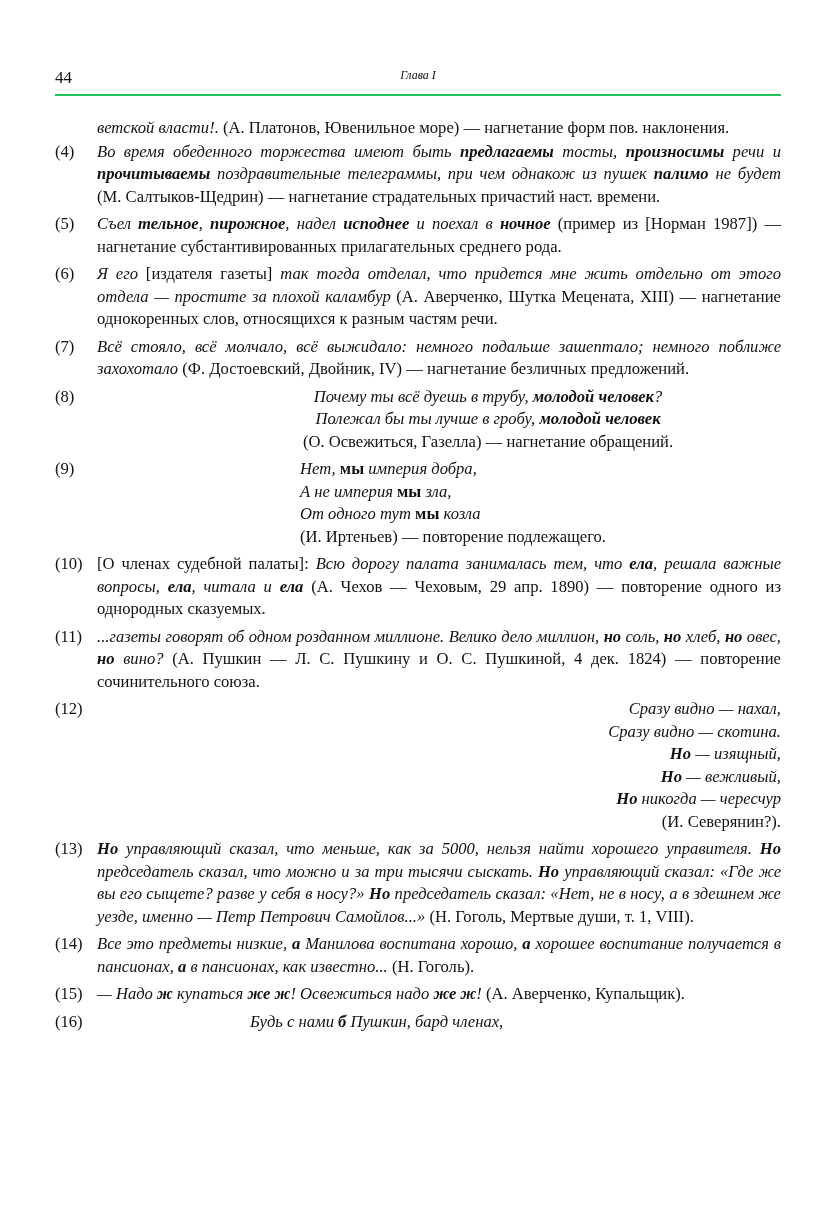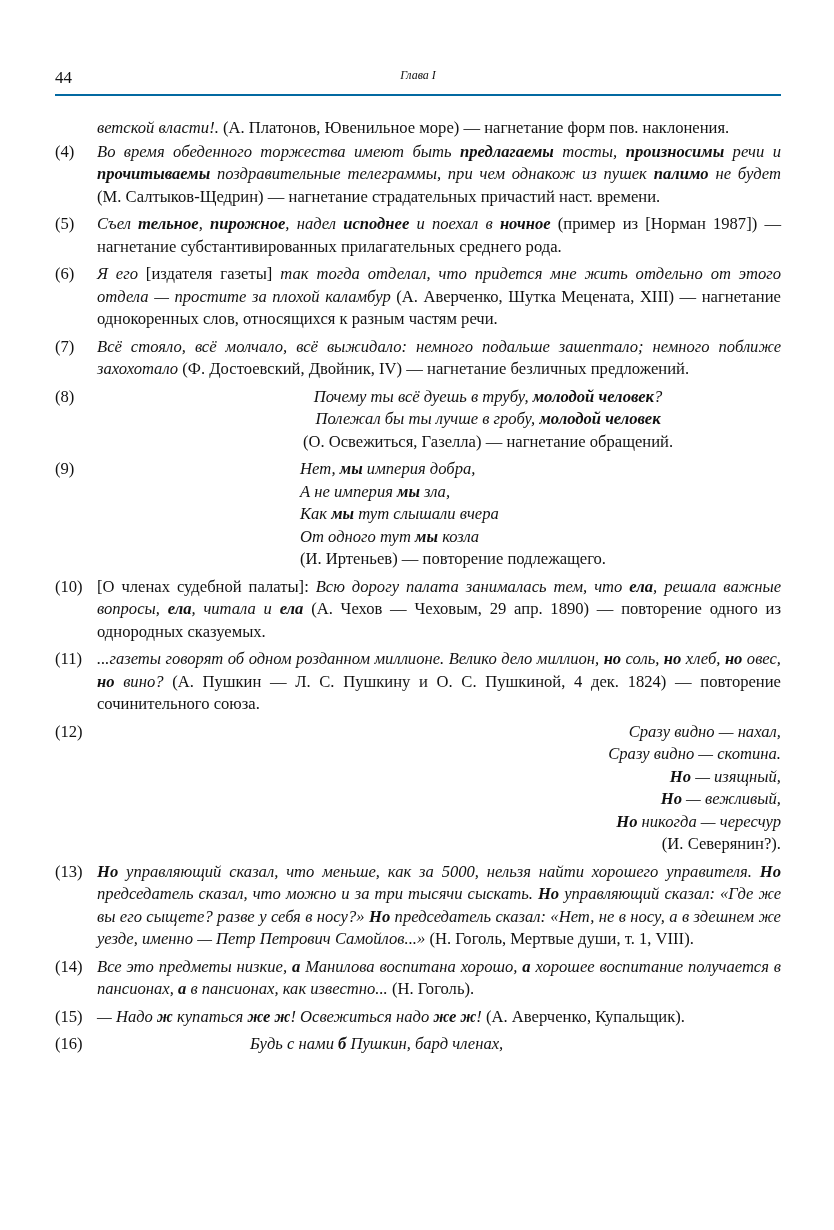--- a/index.html
+++ b/index.html
@@ -1,32 +1,32 @@
 <!DOCTYPE html>
 <html><head>
 <meta charset="utf-8">
 <style>
   html, body { margin: 0; padding: 0; background: #ffffff; }
   body { width: 834px; height: 1230px; position: relative; overflow: hidden;
          font-family: "Liberation Serif", "DejaVu Serif", serif; color: #111; }
   .header { position: absolute; left: 55px; top: 68px; width: 726px; height: 26px;
-            border-bottom: 2px solid #0369a1; }
+            border-bottom: 2px solid #22c55e; }
   .page-num { position: absolute; left: 0; top: 0; font-size: 17px; }
   .running-title { position: absolute; left: 0; right: 0; top: 0; text-align: center;
                    font-size: 12px; font-style: italic; }
   .body { position: absolute; left: 55px; top: 117px; width: 726px;
           font-size: 16.6px; line-height: 22.5px; }
   .para { position: relative; padding-left: 42px; text-align: justify; margin-bottom: 5px; }
   .para.cont { margin-bottom: 1px; }
   .num { position: absolute; left: 0; top: 0; font-style: normal; font-weight: normal; }
   .verse { padding-left: 0; margin-bottom: 5px; position: relative; }
   .verse .lines { text-align: left; }
   .verse .line { white-space: nowrap; }
   .i { font-style: italic; }
-  .b { font-weight: bold; font-style: italic; }
+  .b { font-weight: bold; }
   .bi { font-style: italic; font-weight: bold; }
 </style>
 </head>
 <body>
 
 <div class="header">
   <span class="page-num">44</span>
   <span class="running-title">Глава I</span>
 </div>
 
@@ -43,21 +43,20 @@
           <div class="line"><span class="i">Почему ты всё дуешь в трубу, </span><span class="bi">молодой человек</span><span class="i">?</span></div>
           <div class="line"><span class="i">Полежал бы ты лучше в гробу, </span><span class="bi">молодой человек</span></div>
           <div class="line"><span>(О. Освежиться, Газелла) — нагнетание обращений.</span></div>
         </div>
       </div>
       <div class="verse">
         <span class="num">(9)</span>
         <div class="lines" style="padding-left: 245px;">
           <div class="line"><span class="i">Нет, </span><span class="b">мы</span><span class="i"> империя добра,</span></div>
           <div class="line"><span class="i">А не империя </span><span class="b">мы</span><span class="i"> зла,</span></div>
-          <div class="line"><span class="i">Как </span><span class="b">мы</span><span class="i"> тут слышали вчера</span></div>
           <div class="line"><span class="i">От одного тут </span><span class="b">мы</span><span class="i"> козла</span></div>
           <div class="line"><span>(И. Иртеньев) — повторение подлежащего.</span></div>
         </div>
       </div>
       <div class="para"><span class="num">(10)</span><span>[О членах судебной палаты]: </span><span class="i">Всю дорогу палата занималась тем, что </span><span class="bi">ела</span><span class="i">, решала важные вопросы, </span><span class="bi">ела</span><span class="i">, читала и </span><span class="bi">ела</span><span> (А. Чехов — Чеховым, 29 апр. 1890) — повторение одного из однородных сказуемых.</span></div>
       <div class="para"><span class="num">(11)</span><span class="i">...газеты говорят об одном розданном миллионе. Велико дело миллион, </span><span class="bi">но</span><span class="i"> соль, </span><span class="bi">но</span><span class="i"> хлеб, </span><span class="bi">но</span><span class="i"> овес, </span><span class="bi">но</span><span class="i"> вино?</span><span> (А. Пушкин — Л. С. Пушкину и О. С. Пушкиной, 4 дек. 1824) — повторение сочинительного союза.</span></div>
       <div class="verse">
         <span class="num">(12)</span>
         <div class="lines" style="padding-left: 245px; text-align: right;">
           <div class="line"><span class="i">Сразу видно — нахал,</span></div>

